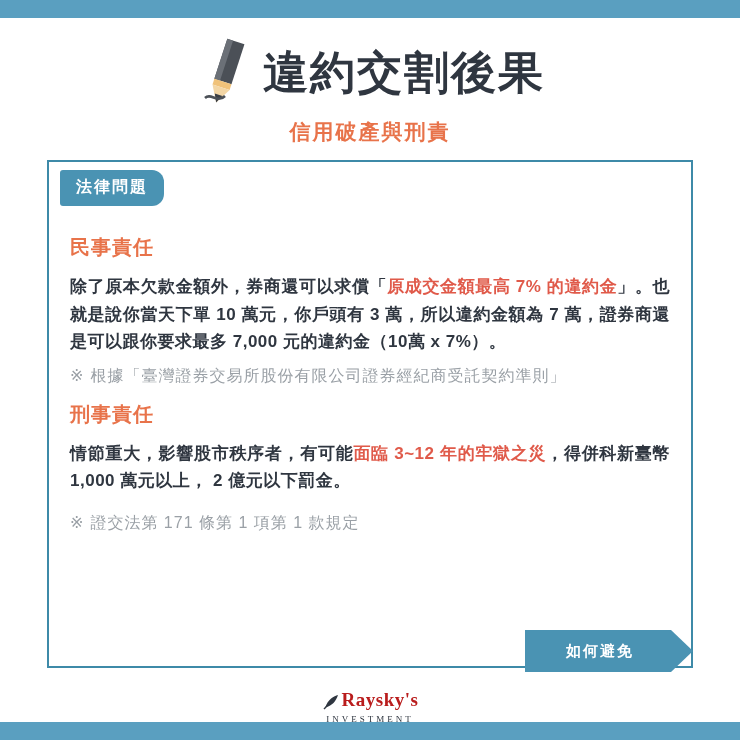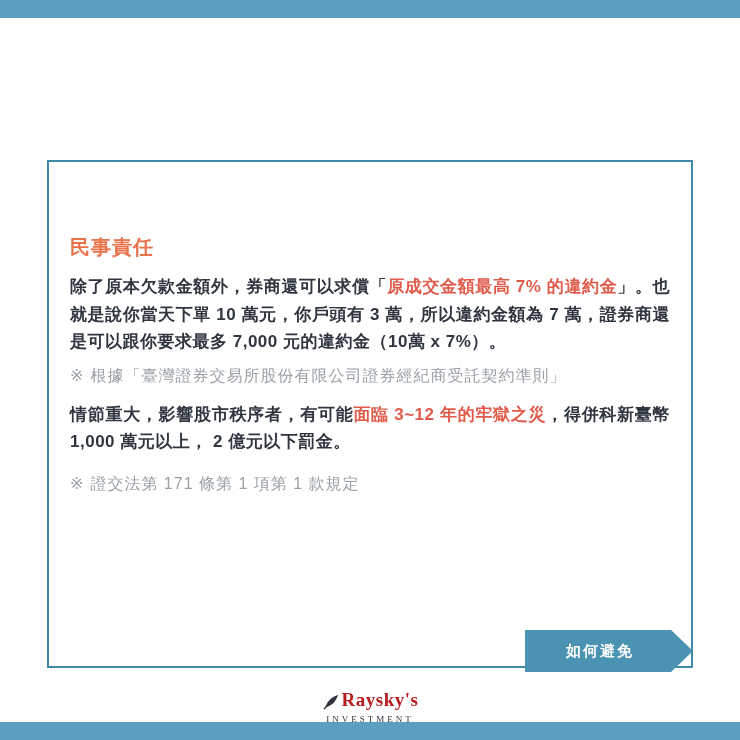--- a/index.html
+++ b/index.html
@@ -189,33 +189,51 @@
   }
 </style>
 </head>
 <body>
 
 <div class="page">
 
   <div class="top-bar"></div>
   <div class="bottom-bar"></div>
 
+  <div class="header">
+    <div class="title-row">
+      <svg class="pencil-icon" viewBox="0 0 62 72">
+        <g transform="rotate(18 31 36)">
+          <rect x="22" y="4" width="18" height="42" fill="#4b5057"></rect>
+          <rect x="22" y="4" width="6" height="42" fill="#6b7077"></rect>
+          <rect x="22" y="46" width="18" height="6" fill="#f0c27a"></rect>
+          <polygon points="22,52 40,52 31,68" fill="#f3d6a5"></polygon>
+          <polygon points="27,60 35,60 31,68" fill="#3b3f45"></polygon>
+        </g>
+        <path d="M10 62 C 16 56, 22 68, 30 60" stroke="#4b5057" stroke-width="2.5" fill="none"></path>
+      </svg>
+      <div class="main-title">違約交割後果</div>
+    </div>
+    <div class="subtitle">信用破產與刑責</div>
+  </div>
 
   <div class="card"></div>
+  <div class="tag">法律問題</div>
 
   <div class="card-body">
 
     <div class="section-head">民事責任</div>
     <p class="para">
       <span>除了原本欠款金額外，券商還可以求償「</span><span class="hl">原成交金額最高 7% 的違約金</span><span>」。也就是說你當天下單 10 萬元，你戶頭有 3 萬，所以違約金額為 7 萬，證券商還是可以跟你要求最多 7,000 元的違約金（10萬 x 7%）。</span>
     </p>
     <p class="note">
       <span class="star">※</span><span>根據「臺灣證券交易所股份有限公司證券經紀商受託契約準則」</span>
     </p>
 
+    <div class="section-head">刑事責任</div>
     <p class="para">
       <span>情節重大，影響股市秩序者，有可能</span><span class="hl">面臨 3~12 年的牢獄之災</span><span>，得併科新臺幣 1,000 萬元以上， 2 億元以下罰金。</span>
     </p>
     <p class="note" style="margin-top:18px;">
       <span class="star">※</span><span>證交法第 171 條第 1 項第 1 款規定</span>
     </p>
 
   </div>
 
   <div class="avoid-btn">

